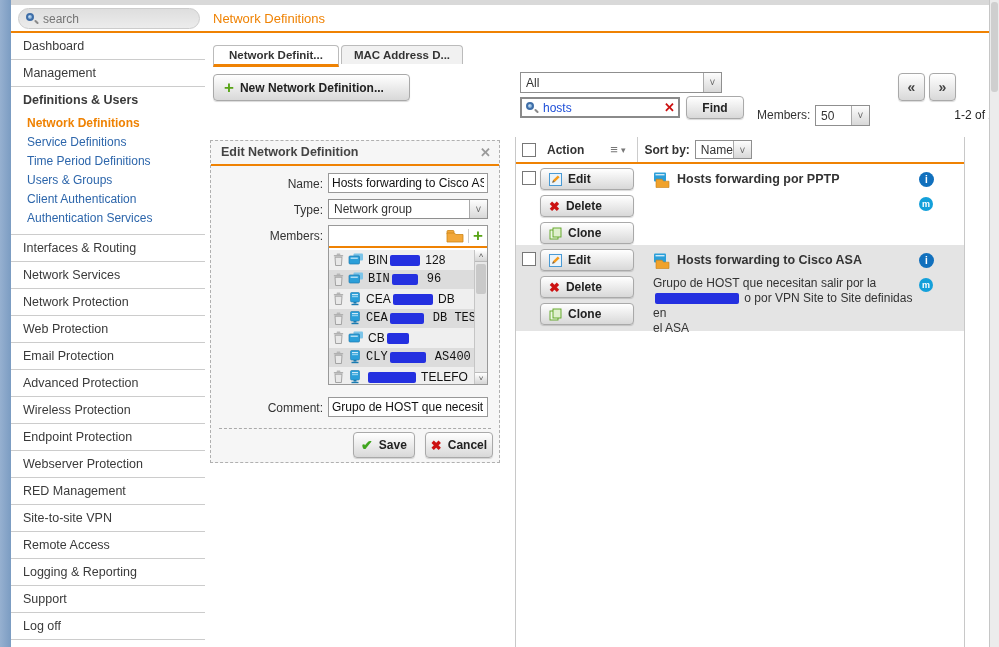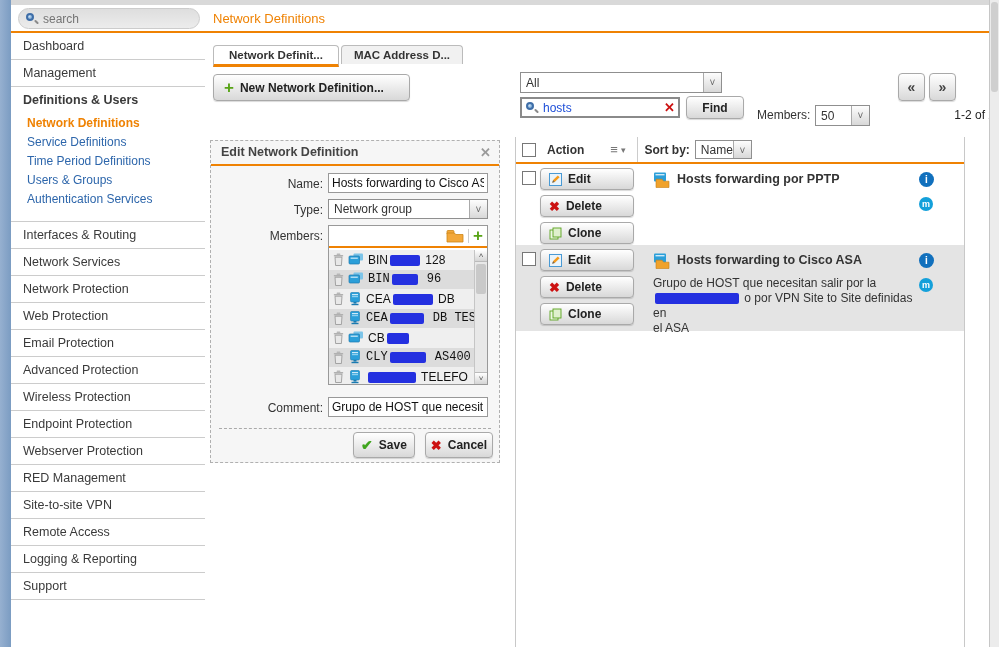--- a/index.html
+++ b/index.html
@@ -30,21 +30,21 @@
   .mag .lens { position:absolute; left:1px; top:1px; width:8px; height:8px; border-radius:50%;
     border:2px solid #3f6ea8; background:radial-gradient(circle at 35% 35%, #cfe4f6, #5b93c9); }
   .mag .handle { position:absolute; left:9px; top:9px; width:5px; height:2px; background:#8a8a8a;
     transform:rotate(45deg); border-radius:1px; }
 
   
   .sidebar { position:absolute; left:11px; top:33px; width:194px; bottom:0; background:#fff; }
   .side-item { height:27px; line-height:27px; padding-left:12px; font-size:12.5px; color:#3a3a3a;
     border-bottom:1px solid #cccccc; cursor:pointer; white-space:nowrap; overflow:hidden; }
   .side-item.bold { font-weight:bold; border-bottom:none; }
-  .sub-group { border-bottom:1px solid #cccccc; padding-bottom:12px; }
+  .sub-group { border-bottom:1px solid #cccccc; padding-bottom:6px; }
   .sub-item { height:19px; line-height:19px; padding-left:16px; font-size:12px; color:#2d66ab;
     cursor:pointer; white-space:nowrap; }
   .sub-item.active { color:#ef8203; font-weight:bold; }
 
   
   .tab { position:absolute; top:45px; height:19px; border:1px solid #bbb; border-bottom:none;
     border-radius:4px 4px 0 0; font-size:11.5px; font-weight:bold; text-align:center;
     line-height:18px; color:#333; cursor:pointer; background:#f1f1f1; }
   .tab.active { background:#fff; border-bottom:3px solid #ef8203; height:22px; }
   .tab1 { left:213px; width:126px; }
@@ -169,36 +169,38 @@
 
 <div class="sidebar">
   <div class="side-item">Dashboard</div>
   <div class="side-item">Management</div>
   <div class="sub-group">
     <div class="side-item bold">Definitions &amp; Users</div>
     <div class="sub-item active">Network Definitions</div>
     <div class="sub-item">Service Definitions</div>
     <div class="sub-item">Time Period Definitions</div>
     <div class="sub-item">Users &amp; Groups</div>
+    <div class="sub-item">Client Authentication</div>
     <div class="sub-item">Authentication Services</div>
   </div>
   <div class="side-item">Interfaces &amp; Routing</div>
   <div class="side-item">Network Services</div>
   <div class="side-item">Network Protection</div>
   <div class="side-item">Web Protection</div>
   <div class="side-item">Email Protection</div>
   <div class="side-item">Advanced Protection</div>
   <div class="side-item">Wireless Protection</div>
   <div class="side-item">Endpoint Protection</div>
   <div class="side-item">Webserver Protection</div>
   <div class="side-item">RED Management</div>
   <div class="side-item">Site-to-site VPN</div>
   <div class="side-item">Remote Access</div>
   <div class="side-item">Logging &amp; Reporting</div>
   <div class="side-item">Support</div>
+  <div class="side-item">Log off</div>
 </div>
 
 <div class="tab tab1 active">Network Definit...</div>
 <div class="tab tab2">MAC Address D...</div>
 
 <div class="btn new-btn">
   <span class="plus-glyph">+</span>
   <span>New Network Definition...</span>
 </div>
 

